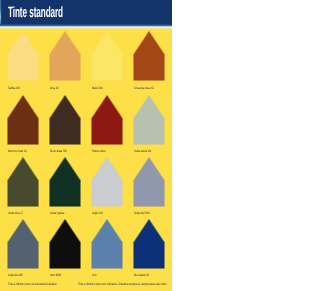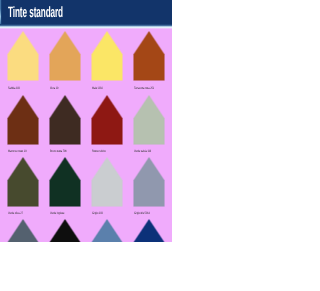--- a/index.html
+++ b/index.html
@@ -1,19 +1,19 @@
 <!DOCTYPE html>
 <html><head>
 <meta charset="utf-8">
 <title>Tinte standard</title>
 <style>
   html,body{margin:0;padding:0;}
   body{width:172px;height:291px;overflow:hidden;background:#ffffff;
        font-family:"Liberation Sans",sans-serif;-webkit-font-smoothing:antialiased;text-rendering:geometricPrecision;}
-  #page{position:relative;width:172px;height:242px;background:#f0abfc;overflow:hidden;}
+  #page{position:relative;width:172px;height:291px;background:#fde047;overflow:hidden;}
   #blurwrap{position:absolute;left:0;top:0;width:172px;height:291px;}
 
   
   #header{position:absolute;left:0;top:0;width:172px;height:26px;
           background:#12346a;}
   #header-edge{position:absolute;left:0;top:0;width:1.6px;height:26px;
           background:linear-gradient(to right,rgba(96,150,196,.95),rgba(40,88,142,.45) 62%,rgba(18,52,106,0));}
   #header-edge2{position:absolute;left:0;top:9px;width:1.1px;height:14px;
           background:linear-gradient(to bottom,rgba(150,196,228,0),rgba(160,204,232,.85) 55%,rgba(160,204,232,.1));}
   #header-fade{position:absolute;left:0;top:24.2px;width:172px;height:5px;

